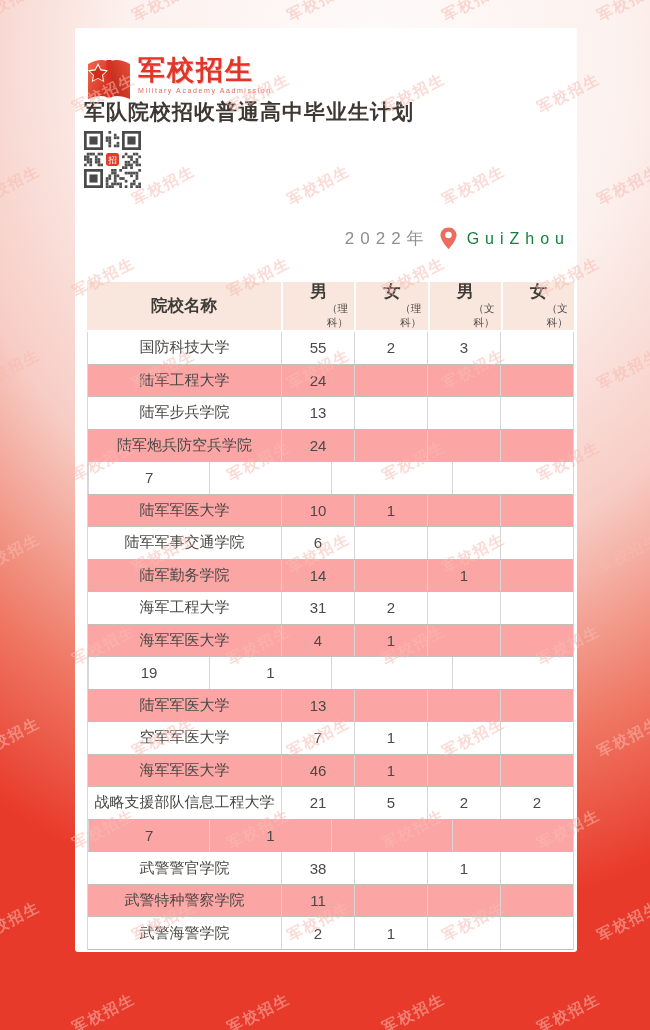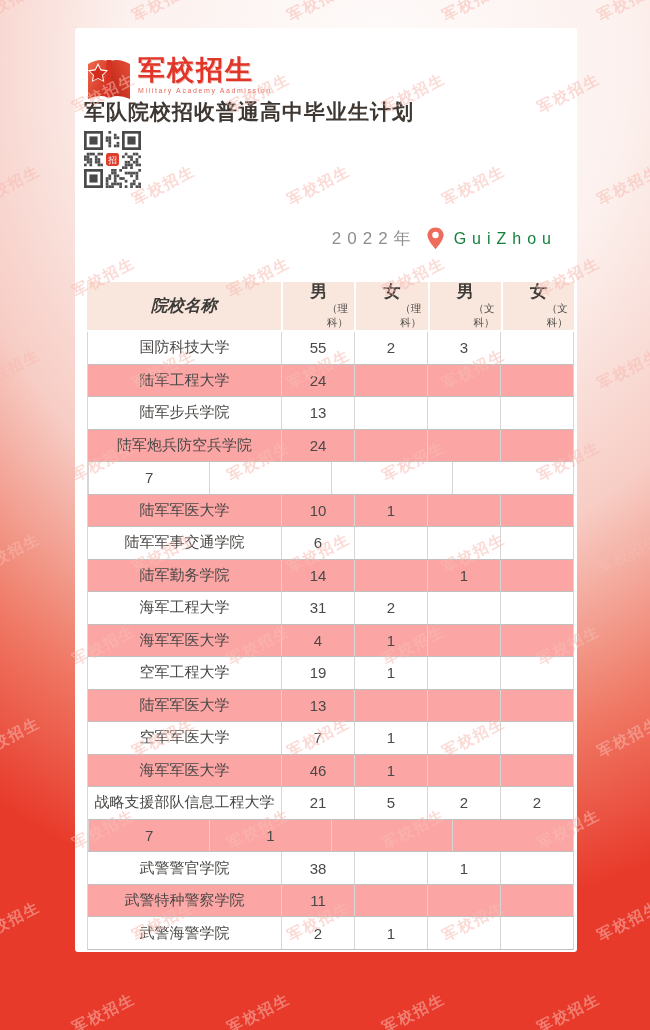--- a/index.html
+++ b/index.html
@@ -20,31 +20,31 @@
   .brand-title{font-size:27px;font-weight:800;color:#e23527;letter-spacing:2px;line-height:1.1;
                text-shadow:1px 1px 0 rgba(160,25,12,0.25);}
   .brand-sub{font-size:7px;color:#e4695c;letter-spacing:1.6px;margin-top:1px;}
   .tagline{position:absolute;left:9px;top:70px;font-family:"DejaVu Serif","Liberation Serif",serif;
            font-size:21px;font-weight:700;color:#3e3732;letter-spacing:1px;}
   .qr{position:absolute;left:9px;top:103px;width:57px;height:57px;}
 
   .province{position:absolute;right:2px;top:104px;font-family:"DejaVu Serif","Liberation Serif",serif;
             font-size:78px;font-weight:900;color:#4c4a47;letter-spacing:5px;line-height:1.08;
             white-space:nowrap;}
-  .year-row{position:absolute;right:20px;top:198px;display:flex;align-items:center;gap:9px;}
+  .year-row{position:absolute;right:7px;top:198px;display:flex;align-items:center;gap:9px;}
   .year{font-size:17px;color:#908e8c;letter-spacing:6px;}
   .prov-en{font-size:16px;color:#15803d;letter-spacing:6px;}
   .pin{width:19px;height:25px;}
 
   
   .table{position:absolute;left:12px;top:254px;width:487px;}
   .thead{display:flex;height:48px;gap:2px;margin-bottom:2px;}
   .th{background:#f9e7dd;display:flex;flex-direction:column;align-items:center;
       justify-content:center;color:#3e3c39;flex:1;}
-  .th.name{flex:0 0 194px;font-style:italic;}
+  .th.name{flex:0 0 194px;}
   .th-main{font-size:17px;font-weight:700;line-height:1.15;}
   .th-name-label{font-size:16.5px;font-weight:700;}
   .th-sub{font-size:10.5px;margin-top:1px;color:#4a4745;
           font-family:"DejaVu Serif","Liberation Serif",serif;margin-left:44px;}
   .tbody{border-left:1px solid #d8d6d5;border-right:1px solid #d8d6d5;box-sizing:border-box;}
   .tr{display:flex;height:32.52px;border-bottom:1px solid #c2c0bf;background:#fff;
       box-sizing:border-box;}
   .tr.alt{background:#fca5a5;}
   .td{flex:1;display:flex;align-items:center;justify-content:center;font-size:15px;
       color:#4b4947;border-left:1px solid #d8d6d5;box-sizing:border-box;}
@@ -292,21 +292,20 @@
             <div class="td"></div>
           </div>
           <div class="tr alt">
             <div class="td name">海军军医大学</div>
             <div class="td">4</div>
             <div class="td">1</div>
             <div class="td"></div>
             <div class="td"></div>
           </div>
           <div class="tr">
-            <div class="td name">空军工程大学</div>
             <div class="td">19</div>
             <div class="td">1</div>
             <div class="td"></div>
             <div class="td"></div>
           </div>
           <div class="tr alt">
             <div class="td name">陆军军医大学</div>
             <div class="td">13</div>
             <div class="td"></div>
             <div class="td"></div>

